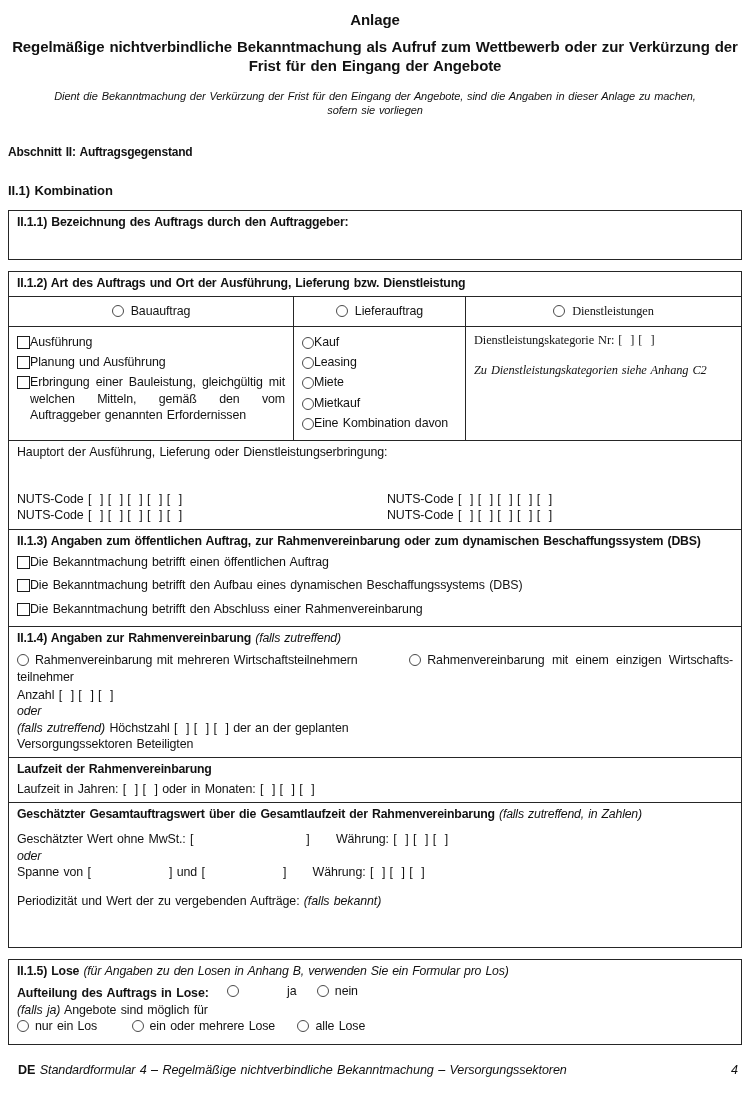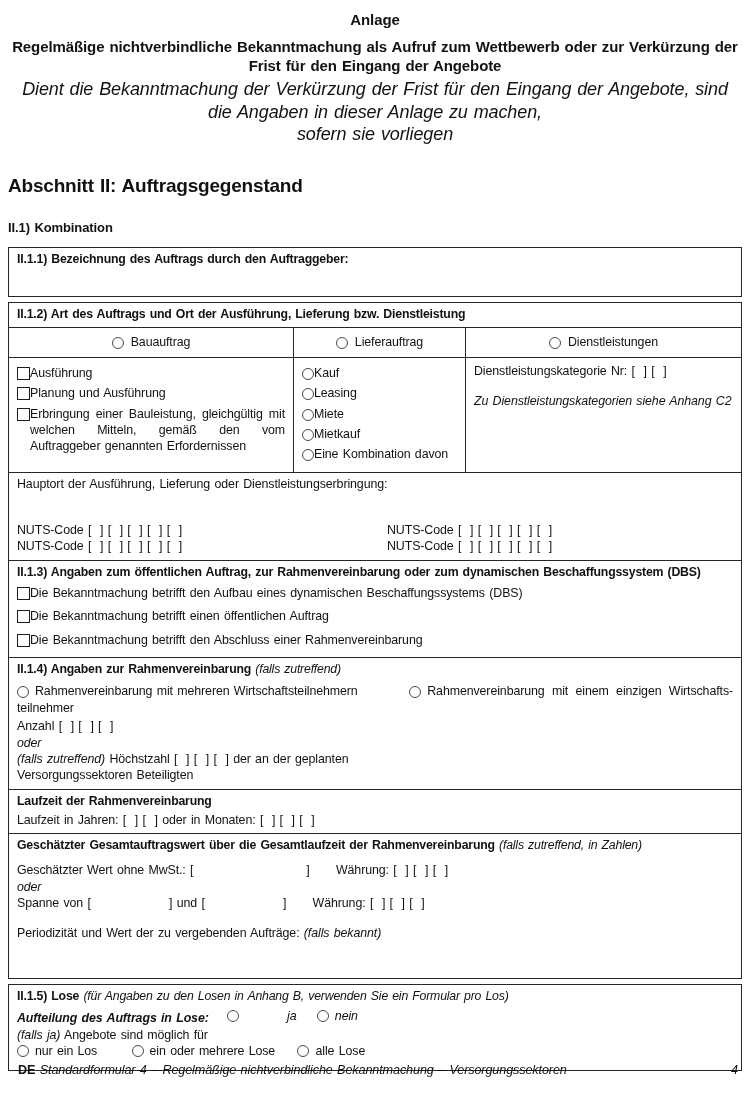--- a/index.html
+++ b/index.html
@@ -10,38 +10,38 @@
     position:relative;box-sizing:border-box;padding:8px 8px 0 8px;overflow:hidden;
   }
   .b{font-weight:bold;}
   .i{font-style:italic;}
   .pre{white-space:pre;}
   .just{text-align:justify;}
 
   
   .annex{font-size:15px;font-weight:bold;text-align:center;margin-top:2px;}
   .doc-title{font-size:15px;font-weight:bold;text-align:center;line-height:1.25;margin-top:8px;}
-  .doc-note{font-size:18px;font-style:italic;text-align:center;line-height:1.25;margin-top:3px;}
-
-  .abschnitt{font-size:19px;font-weight:bold;margin:27px 0 0 0;letter-spacing:-0.2px;}
+  .doc-note{font-size:11px;font-style:italic;text-align:center;line-height:1.25;margin-top:15px;}
+
+  .abschnitt{font-size:12px;font-weight:bold;margin:27px 0 0 0;letter-spacing:-0.2px;}
   .sub-heading{font-size:13px;font-weight:bold;margin:21px 0 11px 0;}
 
   
-  .box{border:1.6px solid #262626;margin-bottom:5px;}
+  .box{border:1.6px solid #262626;margin-bottom:11px;}
   .sec{padding:3px 8px 5px 8px;}
   .sec + .sec{border-top:1.6px solid #262626;}
   .sec-heading{font-size:12.3px;font-weight:bold;letter-spacing:-0.2px;}
 
   
   .cat-row{display:flex;border-top:1.6px solid #262626;}
   .cat-cell{box-sizing:border-box;padding:5px 8px;}
   .cat-cell + .cat-cell{border-left:1.6px solid #262626;}
   .c1{width:284px;flex:0 0 auto;}
   .c2{width:172px;flex:0 0 auto;}
-  .c3{flex:1 1 auto;}
+  .c3{flex:1 1 auto;font-family:Liberation Serif, serif;}
   .cat-head{display:flex;align-items:center;justify-content:center;gap:7px;padding:6px 4px;}
   .body-row .cat-cell{min-height:97px;}
 
   
   .cb{display:inline-block;width:11px;height:11px;border:1.4px solid #1c1c1c;background:#fff;flex:0 0 auto;vertical-align:-1px;}
   .rb{display:inline-block;width:10px;height:10px;border:1.2px solid #4a4a4a;border-radius:50%;background:#fff;flex:0 0 auto;vertical-align:-1px;}
 
   .opt{display:flex;margin:2px 0;align-items:flex-start;}
   .opt .glyph-wrap{padding-top:2px;}
   .opt-text{flex:1 1 auto;}
@@ -166,25 +166,25 @@
           <div class="nuts-line"><span>NUTS-Code</span> <span class="pre">[  ] [  ] [  ] [  ] [  ]</span></div>
           <div class="nuts-line"><span>NUTS-Code</span> <span class="pre">[  ] [  ] [  ] [  ] [  ]</span></div>
         </div>
       </div>
     </div>
 
     <div class="sec">
       <div class="sec-heading">II.1.3) Angaben zum öffentlichen Auftrag, zur Rahmenvereinbarung oder zum dynamischen Beschaffungssystem (DBS)</div>
       <div class="opt" style="margin-top:5px;">
         <span class="glyph-wrap"><span class="cb"></span></span>
-        <span class="opt-text">Die Bekanntmachung betrifft den Aufbau eines dynamischen Beschaffungssystems (DBS)</span>
+        <span class="opt-text">Die Bekanntmachung betrifft einen öffentlichen Auftrag</span>
       </div>
       <div class="opt" style="margin-top:5px;">
         <span class="glyph-wrap"><span class="cb"></span></span>
-        <span class="opt-text">Die Bekanntmachung betrifft einen öffentlichen Auftrag</span>
+        <span class="opt-text">Die Bekanntmachung betrifft den Aufbau eines dynamischen Beschaffungssystems (DBS)</span>
       </div>
       <div class="opt" style="margin-top:5px;">
         <span class="glyph-wrap"><span class="cb"></span></span>
         <span class="opt-text">Die Bekanntmachung betrifft den Abschluss einer Rahmenvereinbarung</span>
       </div>
     </div>
 
     <div class="sec">
       <div class="sec-heading">
         <span class="b">II.1.4) Angaben zur Rahmenvereinbarung</span>
@@ -253,21 +253,21 @@
       <div class="spacer-period"></div>
     </div>
   </div>
 
   <div class="box">
     <div class="sec" style="padding-bottom:8px;">
       <div class="sec-heading">
         <span class="b">II.1.5) Lose</span>
         <span class="i" style="font-weight:normal;">(für Angaben zu den Losen in Anhang B, verwenden Sie ein Formular pro Los)</span>
       </div>
-      <div style="margin-top:4px;font-style:italic;">
+      <div style="margin-top:4px;">
         <span class="b">Aufteilung des Auftrags in Lose:</span>
         <span class="inline-opt" style="margin-left:14px;gap:48px;">
           <span class="rb"></span>
           <span>ja</span>
         </span>
         <span class="inline-opt" style="margin-left:16px;">
           <span class="rb"></span>
           <span>nein</span>
         </span>
       </div>

